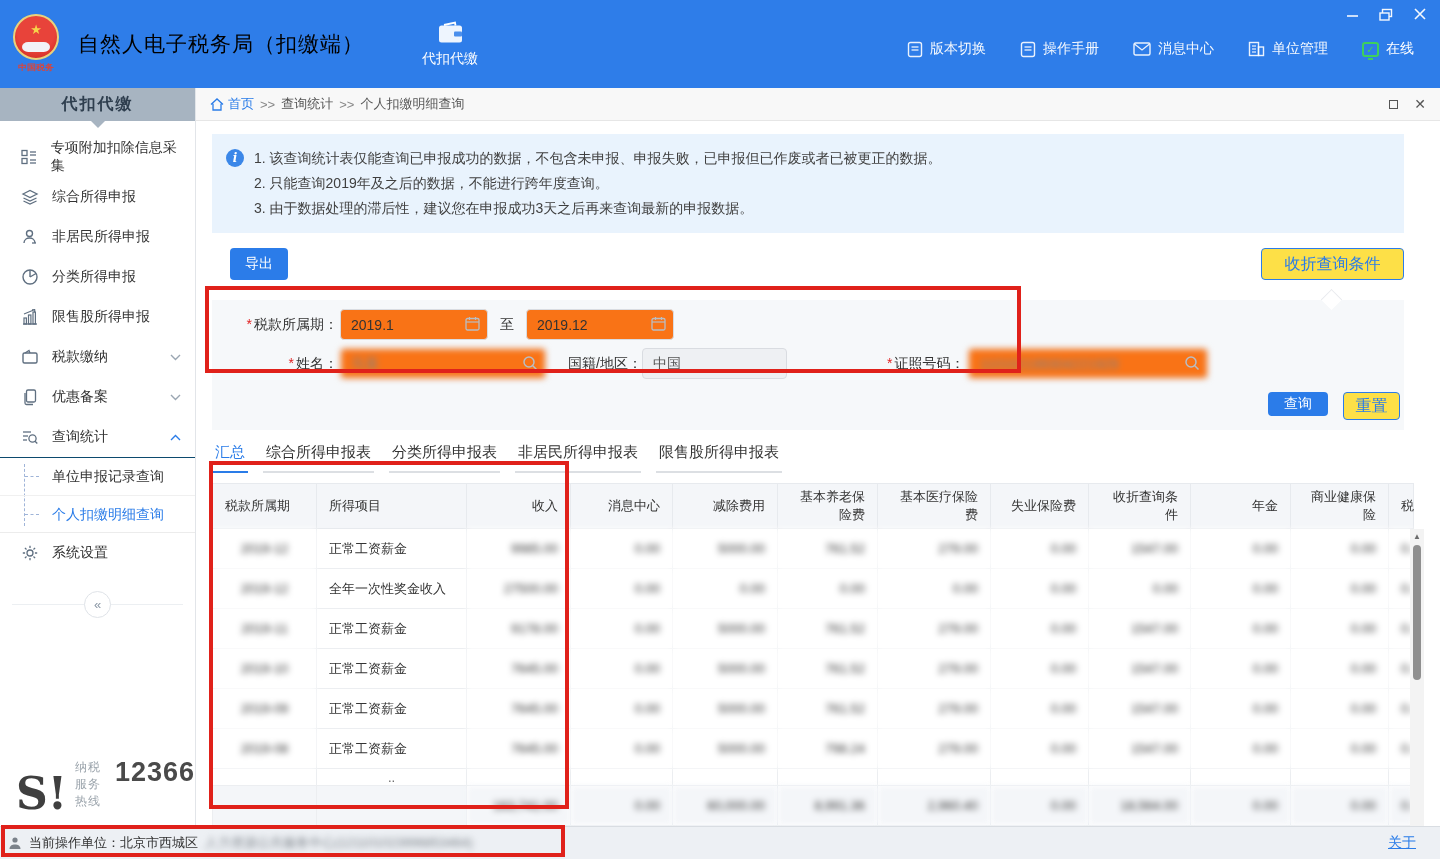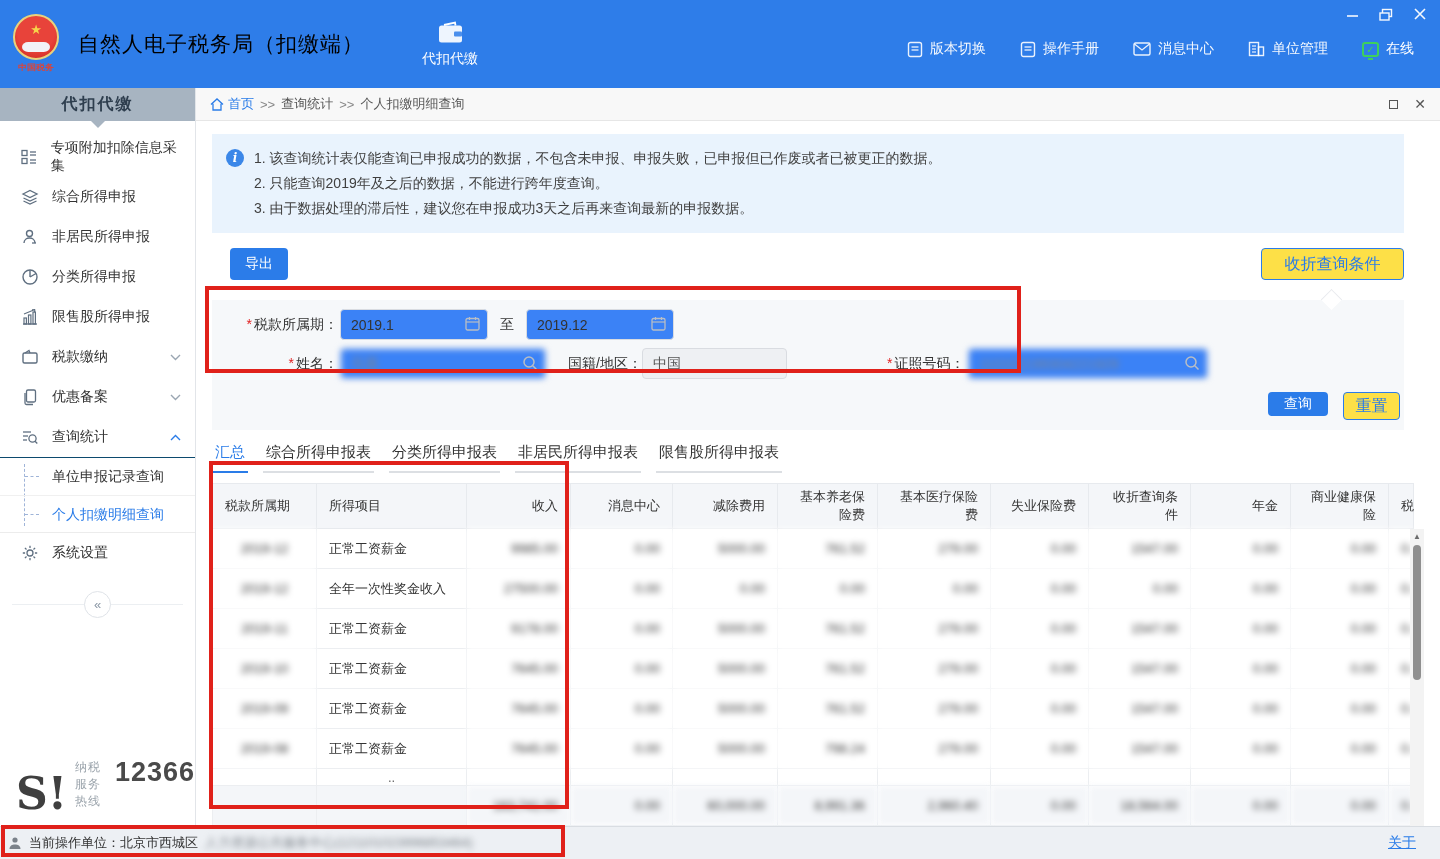--- a/index.html
+++ b/index.html
@@ -72,21 +72,21 @@
   .collapse-query-btn { margin-left:auto; width:143px; height:32px; }
 
   .query-panel { width:1192px; height:130px; margin-top:20px; background:#F6F8FA; position:relative; }
   .panel-caret { position:absolute; top:-8px; left:1112px; width:15px; height:15px; background:#fff; border-left:1px solid #e8eaee; border-top:1px solid #e8eaee; transform:rotate(45deg); }
   .form-row { position:absolute; left:10px; display:flex; align-items:center; }
   .form-row.r1 { top:9px; }
   .form-row.r2 { top:48px; }
   .f-label { font-size:14px; color:#333; text-align:right; }
   .req { color:#E02020; margin-right:2px; }
   .f-input { position:relative; }
-  .f-input input { height:31px; border:1px solid #d9dce1; border-radius:4px; background:#3b82f6; font-size:14px; color:#333; padding:0 28px 0 10px; font-family:inherit; outline:none; }
+  .f-input input { height:31px; border:1px solid #d9dce1; border-radius:4px; background:#f97316; font-size:14px; color:#333; padding:0 28px 0 10px; font-family:inherit; outline:none; }
   .f-input input.no-icon { padding-right:10px; }
   .f-input input:disabled { background:#eef0f3; color:#555; }
   .f-input .in-icon { position:absolute; right:8px; top:7px; }
   .blur-text { filter:blur(3px); color:#7d838a !important; }
   .panel-actions { position:absolute; right:4px; bottom:10px; display:flex; gap:15px; }
   .query-btn { width:60px; height:24px; }
   .reset-btn { width:57px; height:28px; }
 
   .tabs { margin-top:13px; display:flex; gap:15px; }
   .tab { font-size:15px; color:#333; padding:0 3px 9px; border-bottom:2px solid #dcdfe3; cursor:pointer; }

